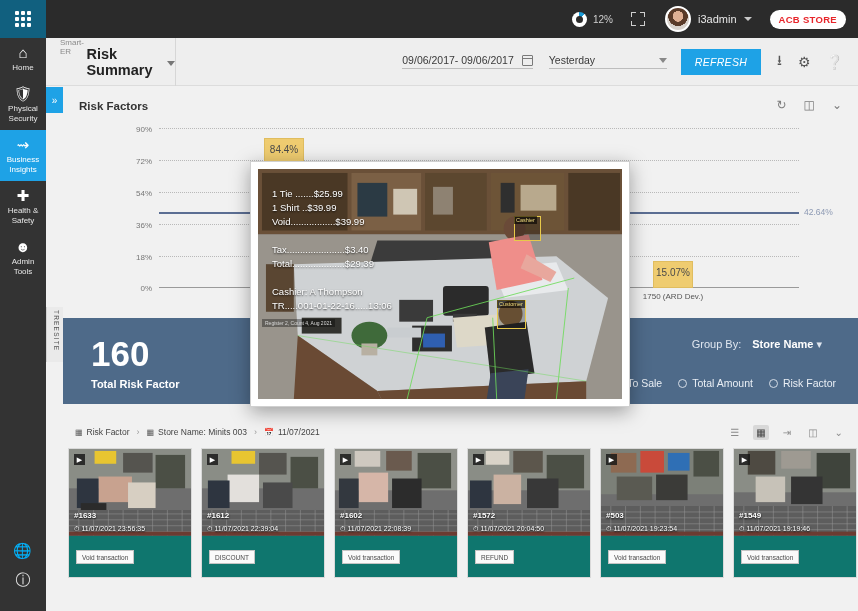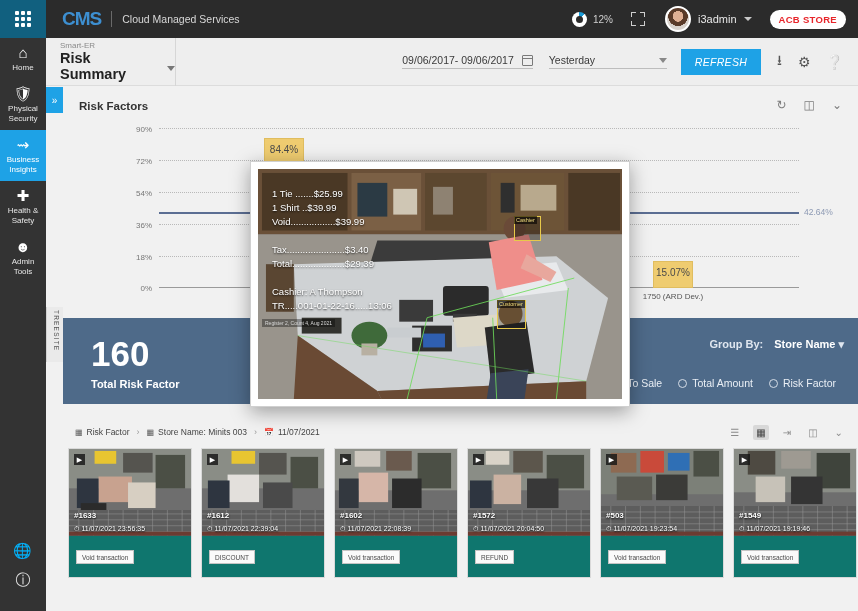--- a/index.html
+++ b/index.html
@@ -66,21 +66,21 @@
 
   .treesite { position:absolute; left:46px; top:307px; width:17px; height:55px; background:#eaeaea;
     border-left:1px solid #d2d2d2; }
   .treesite span { display:block; transform: rotate(90deg); transform-origin: left top;
     position:absolute; left:13px; top:3px; font-size:6.5px; letter-spacing:1.2px; color:#555; white-space:nowrap; }
 
   
   .pagehead { position:absolute; top:38px; left:46px; width:812px; height:48px;
     background:#eeeeee; border-bottom:1px solid #dcdcdc; display:flex; align-items:center; }
   .title-box { width:130px; padding-left:14px; border-right:1px solid #d6d6d6; height:48px;
-    display:flex; flex-direction:column; justify-content:center; }
+    display:flex; flex-direction:row; justify-content:center; }
   .title-sup { font-size:8px; color:#8a8a8a; }
   .title-row { display:flex; align-items:center; }
   .title-main { font-size:14.5px; font-weight:bold; color:#222; }
   .title-car { width:0;height:0;border-left:4px solid transparent;border-right:4px solid transparent;
     border-top:5px solid #777; margin-left:9px; margin-top:4px; cursor:pointer; }
   .tools { margin-left:auto; display:flex; align-items:center; padding-right:14px; }
   .datefield { display:flex; align-items:center; border-bottom:1px solid #bdbdbd; padding-bottom:2px; }
   .datetext { font-size:10.5px; color:#3a3a3a; }
   .cal-ic { width:11px;height:11px;border:1.3px solid #7a7a7a;border-radius:1px;margin-left:8px;
     position:relative; cursor:pointer;}
@@ -113,21 +113,21 @@
   .bar { position:absolute; bottom:0; background:#efcc70; border:1px solid #e0bd5f; }
   .barlab-in { position:absolute; left:50%; transform:translateX(-50%); top:5px;
     font-size:10px; color:#4a4a4a; white-space:nowrap; }
   .xlab { position:absolute; top:100%; margin-top:5px; left:50%; transform:translateX(-50%);
     font-size:8px; color:#555; white-space:nowrap; }
 
   
   .band { position:absolute; left:63px; top:318px; width:795px; height:86px; background:#4e6a89; }
   .band-num { position:absolute; left:28px; top:16px; color:#fff; font-size:35px; font-weight:bold; }
   .band-cap { position:absolute; left:28px; top:60px; color:#fff; font-size:11px; font-weight:bold; }
-  .groupby { position:absolute; right:14px; top:20px; color:#dfe6ef; font-size:11px;font-weight:bold; }
+  .groupby { position:absolute; right:36px; top:20px; color:#dfe6ef; font-size:11px; }
   .groupby b { color:#fff; margin-left:8px; }
   .radios { position:absolute; right:22px; top:59px; display:flex; gap:16px;
     color:#eaeff5; font-size:10.5px; align-items:center; }
   .radios span { display:flex; align-items:center; gap:5px; cursor:pointer; }
   .rdo { width:9px; height:9px; border:1.4px solid #d5dde7; border-radius:50%; display:inline-block; }
 
   
   .crumbbar { position:absolute; left:63px; top:418px; width:795px; height:28px;
     display:flex; align-items:center; padding:0 12px; }
   .crumb { font-size:8.5px; color:#444; display:flex; align-items:center; gap:4px; cursor:pointer; }
@@ -178,25 +178,20 @@
           <i></i>
           <i></i>
           <i></i>
           <i></i>
           <i></i>
           <i></i>
           <i></i>
           <i></i>
           <i></i>
         </div>
-    </div>
-    <div class="brand">
-      <div class="brand-logo">CMS</div>
-      <div class="brand-sep"></div>
-      <div class="brand-sub">Cloud Managed Services</div>
     </div>
     <div class="topbar-right">
       <div class="donut"></div>
       <div class="pct">12%</div>
       <div class="expand-ic">
         <span></span>
           <span></span>
           <span></span>
           <span></span>
       </div>

